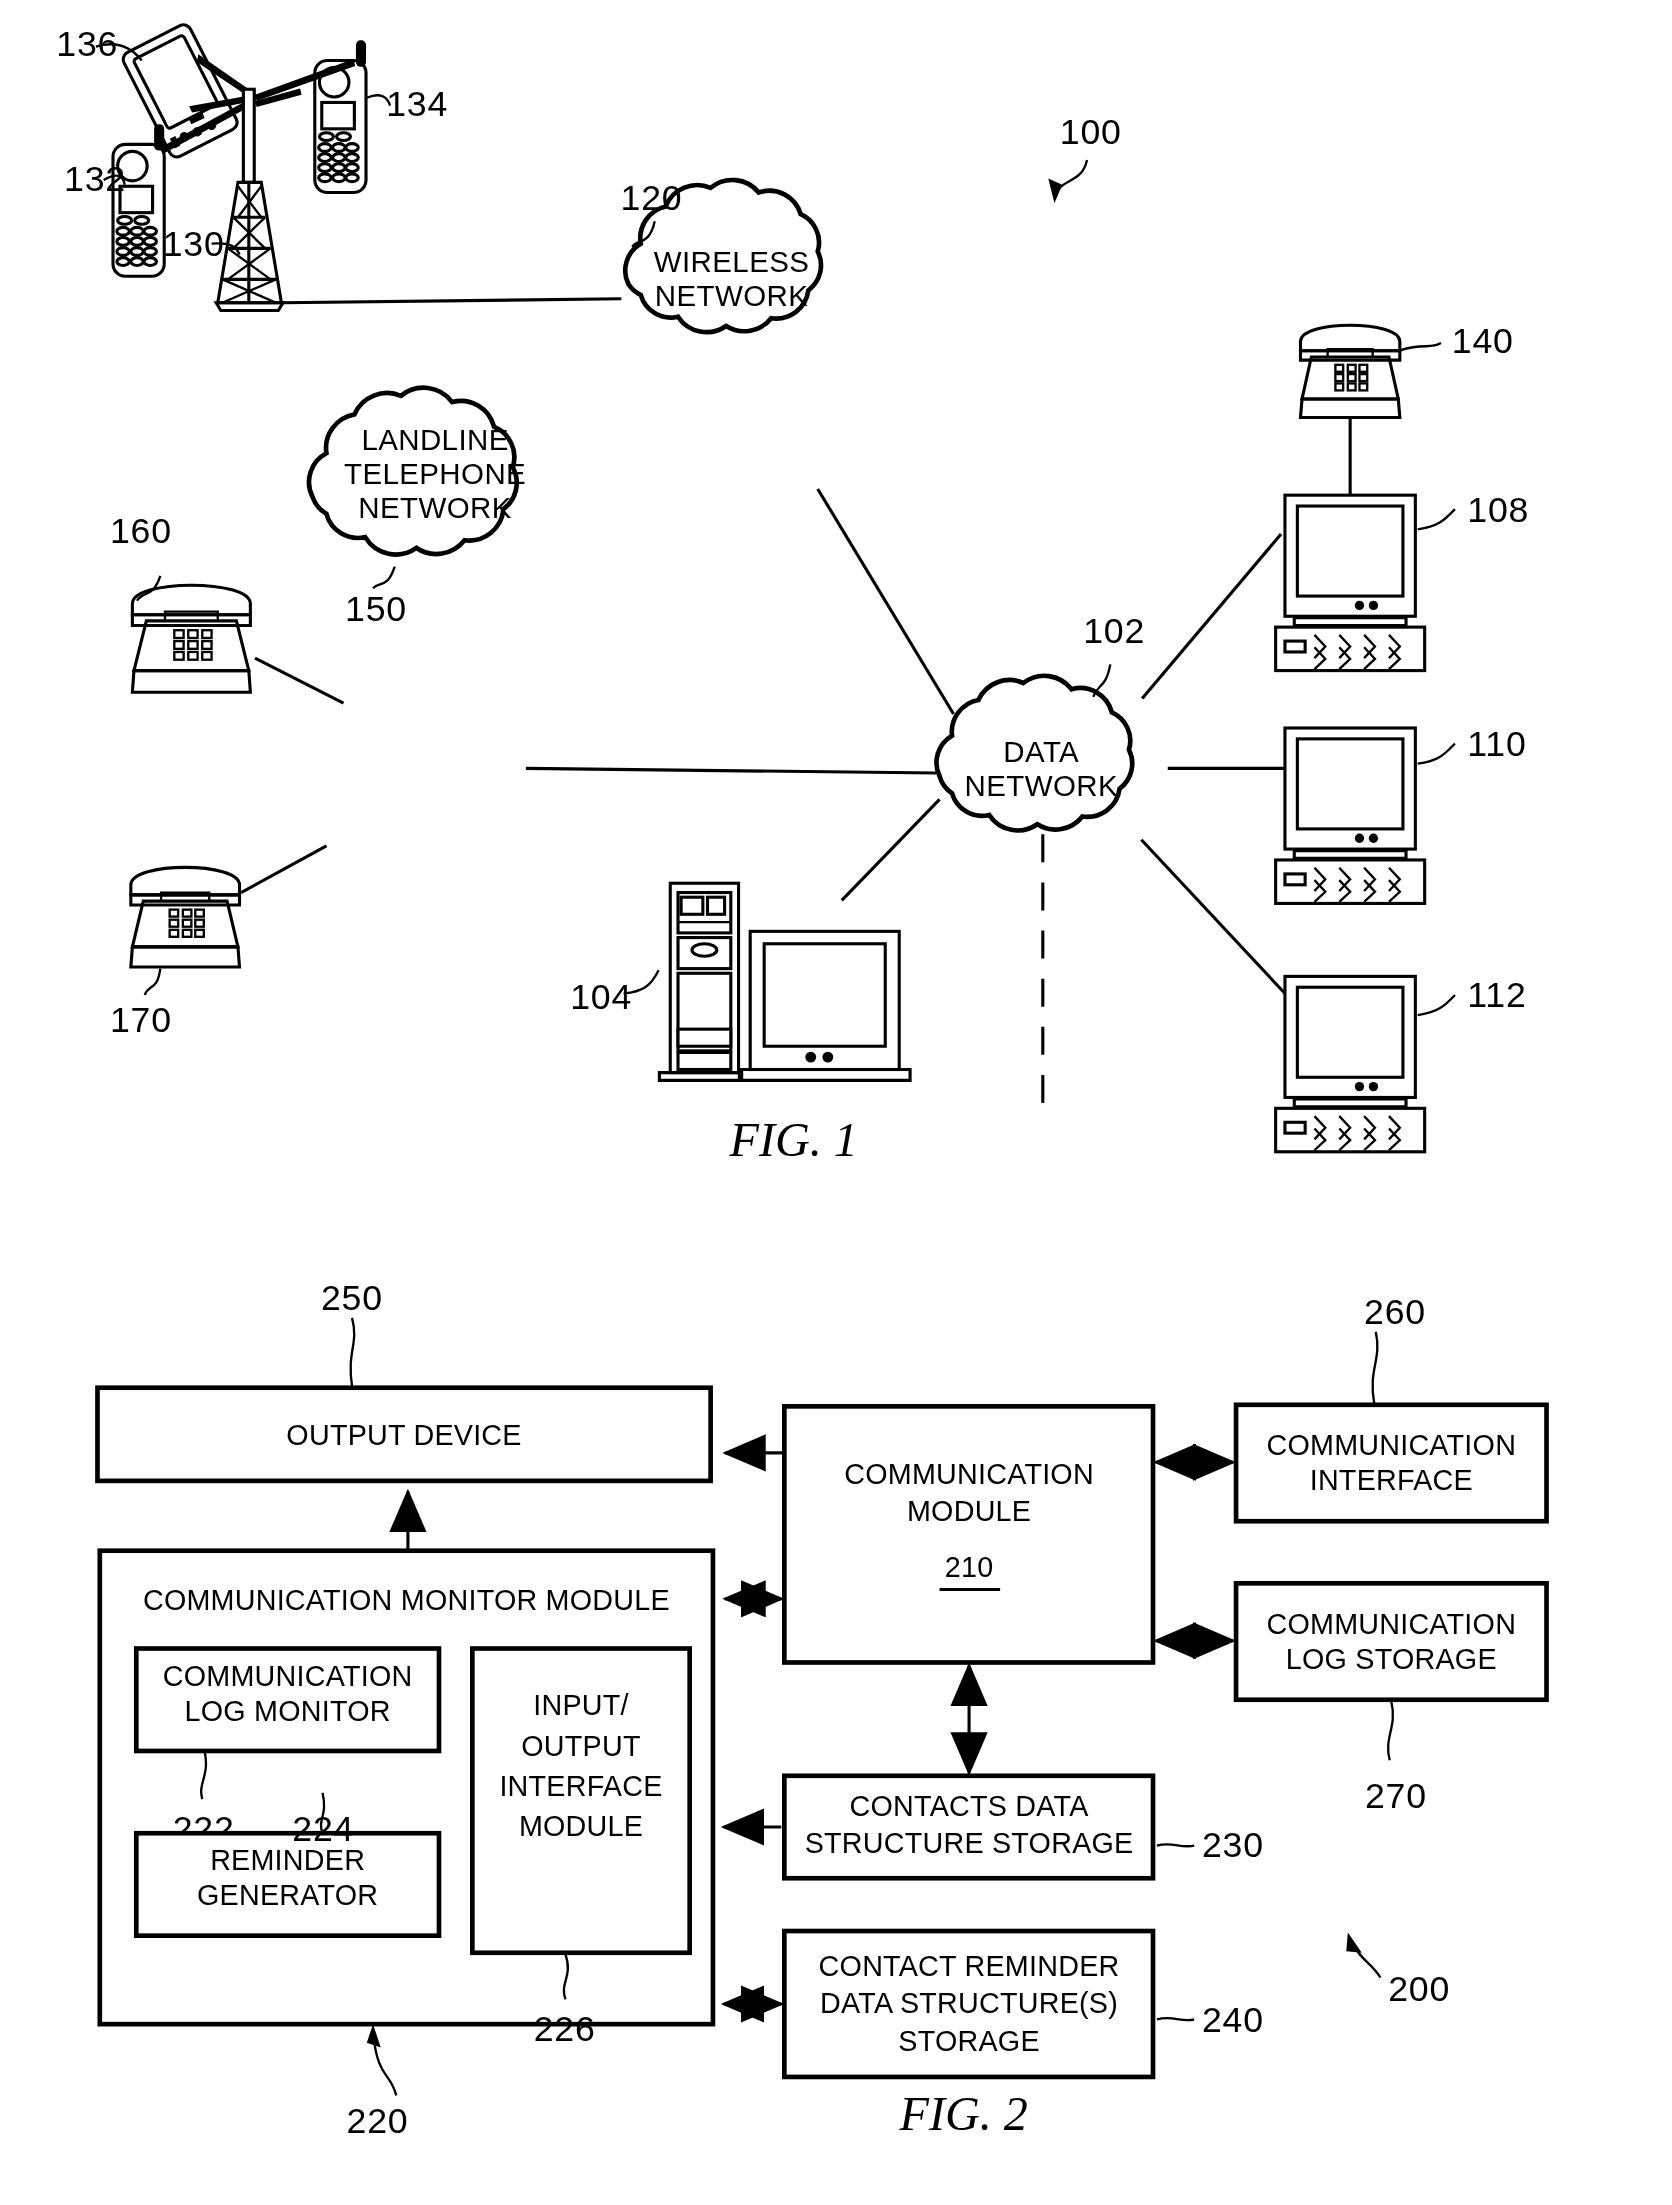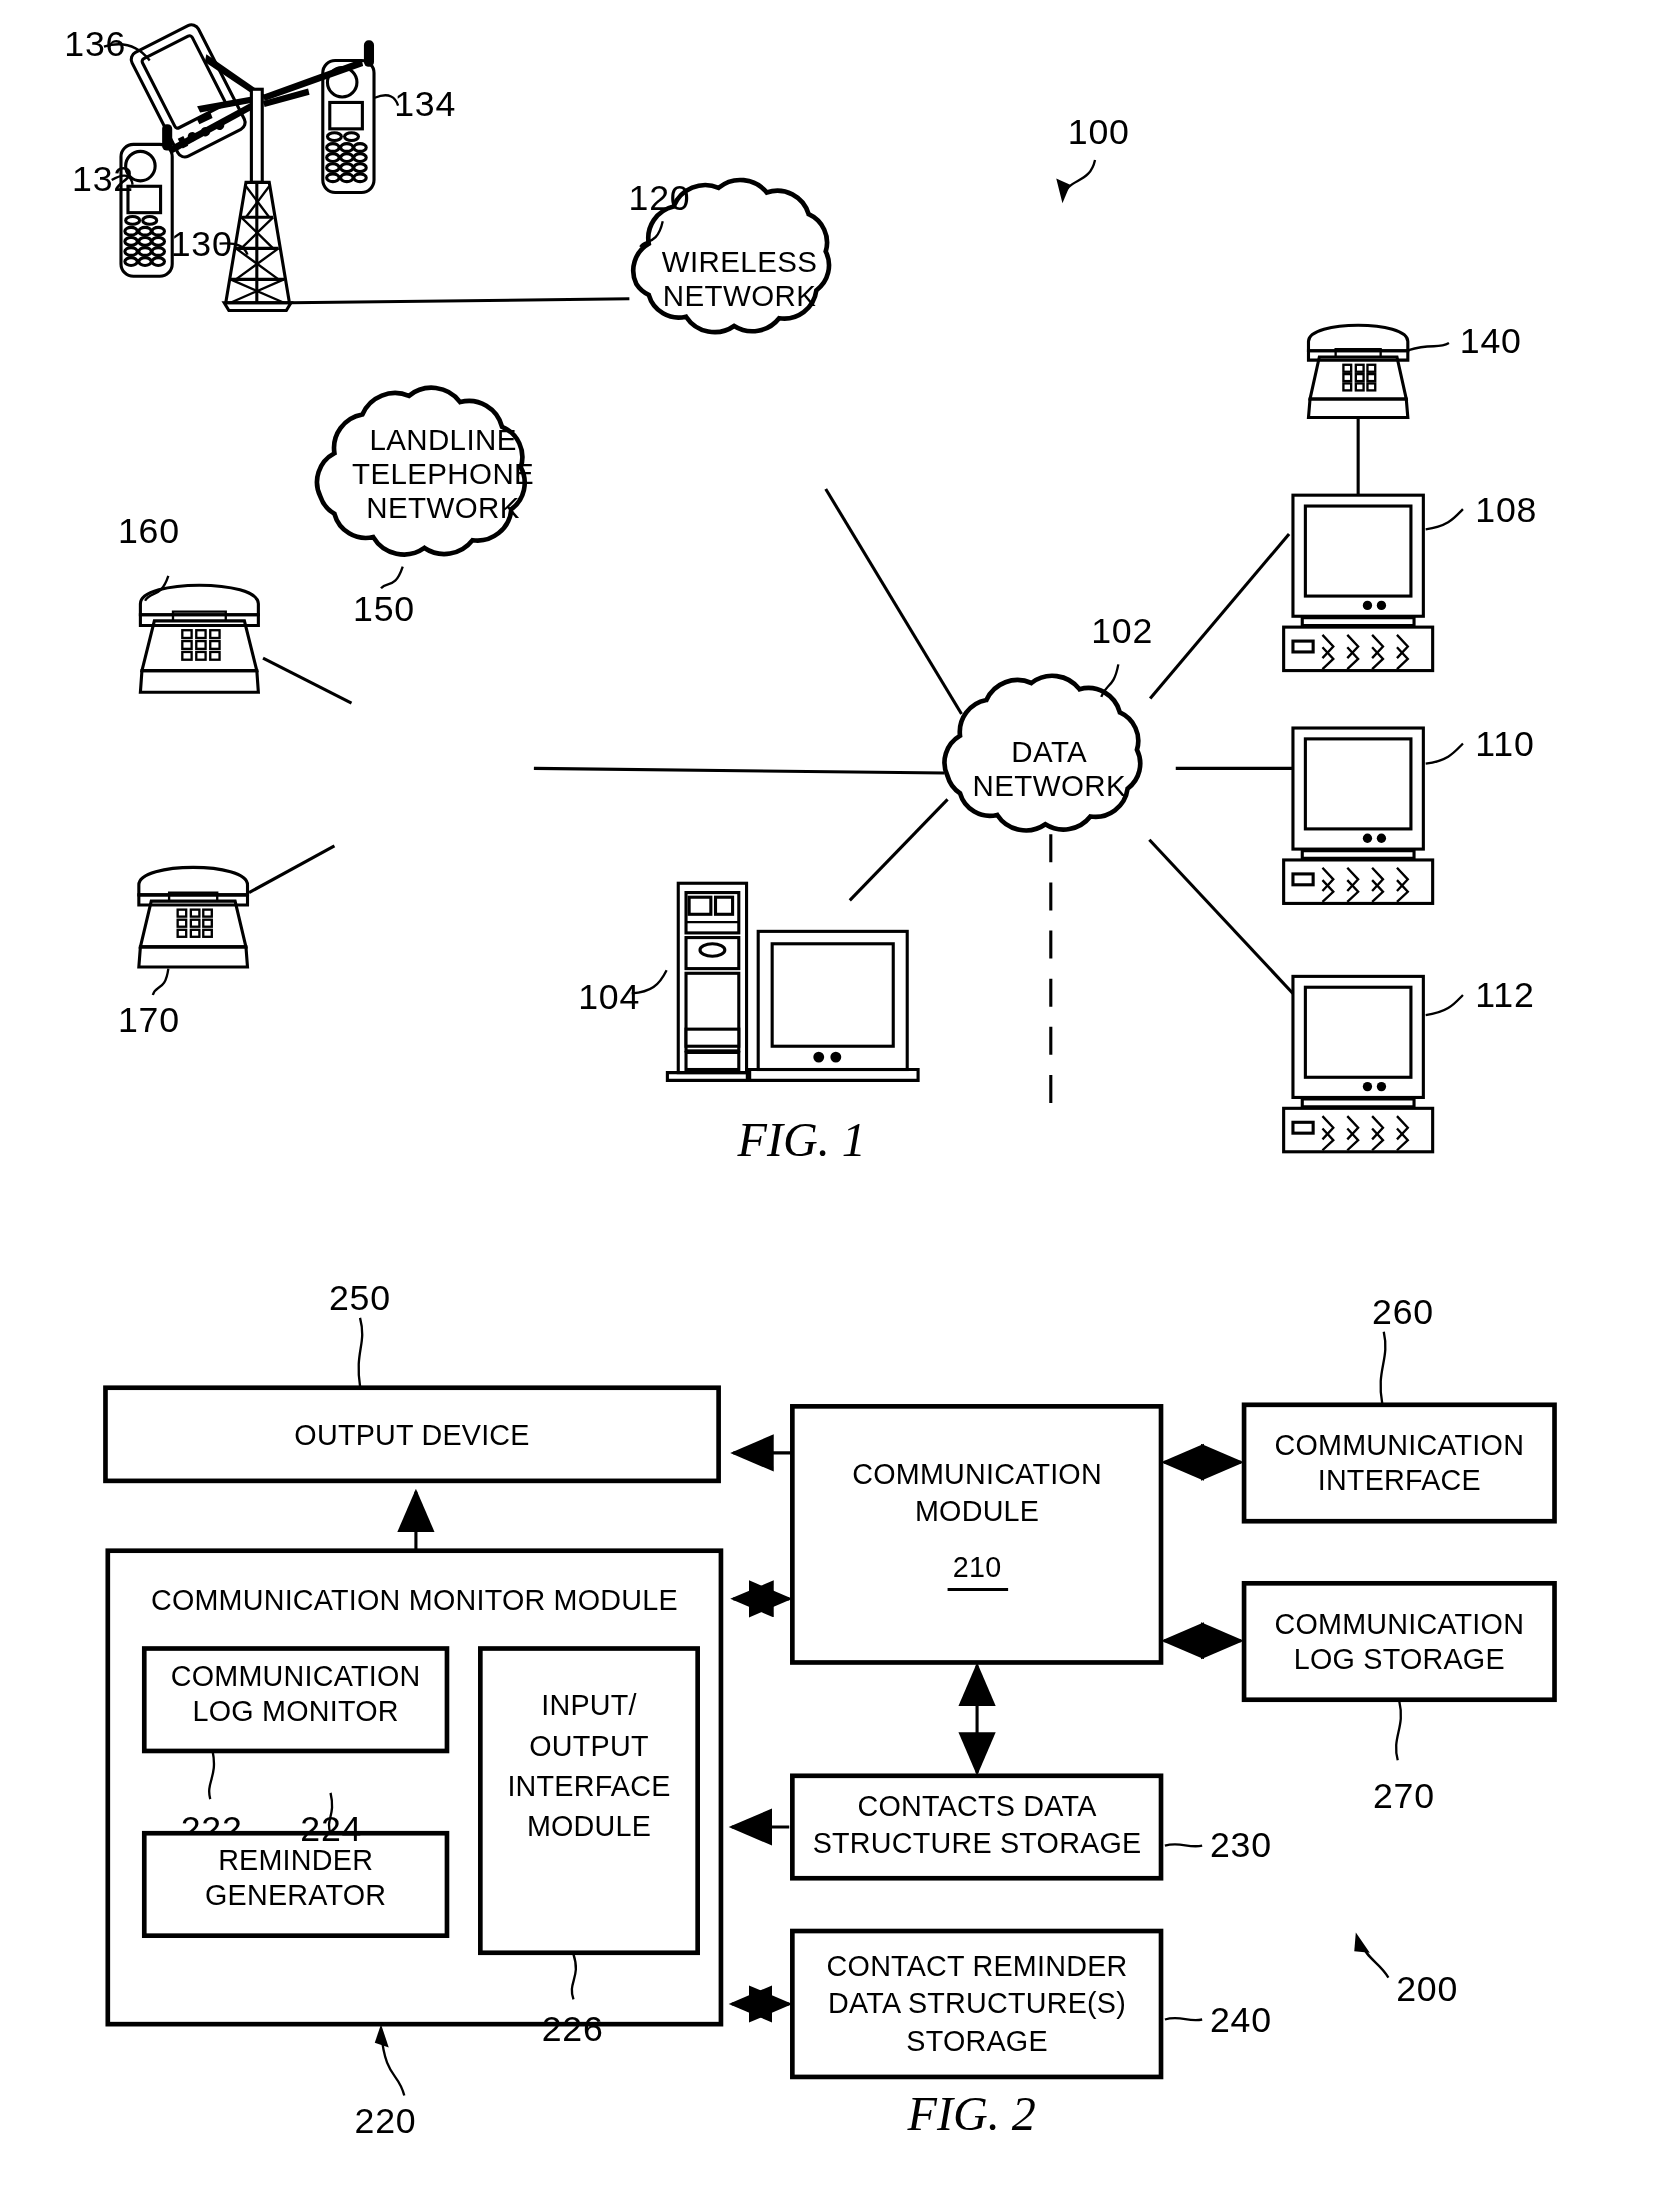--- a/index.html
+++ b/index.html
@@ -11,21 +11,21 @@
   body {
     width: 1673px;
     height: 2205px;
     position: relative;
     font-family: "Liberation Sans", sans-serif;
     color: #000000;
     overflow: hidden;
   }
   #sheet {
     position: absolute;
-    left: 16px; top: 0;
+    left: 8px; top: 0;
     width: 1334px;
     height: 2205px;
   }
   svg.drawing {
     position: absolute;
     left: 0; top: 0;
     width: 1673px;
     height: 2205px;
   }
   .ref-num {

